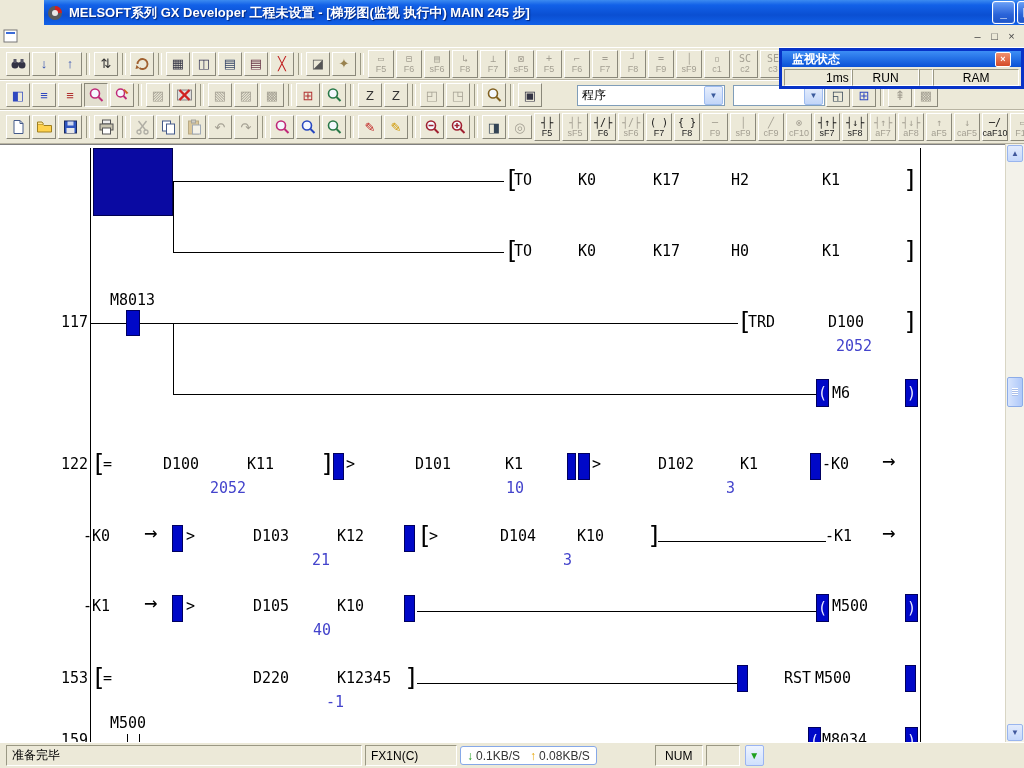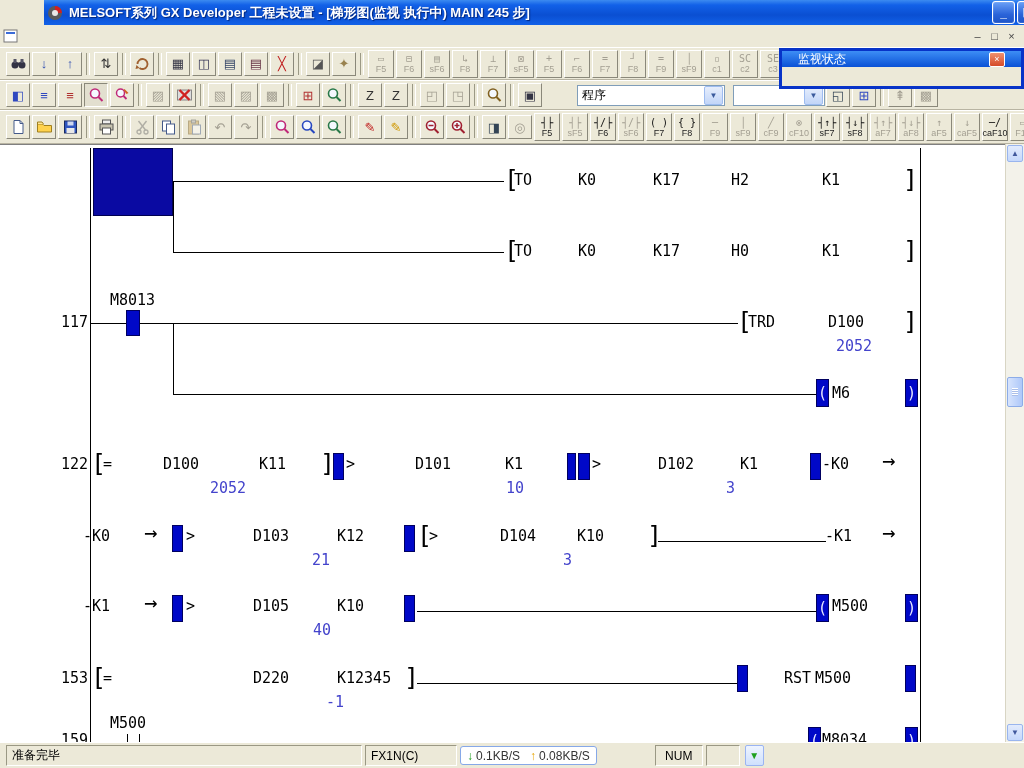--- a/index.html
+++ b/index.html
@@ -76,21 +76,21 @@
     font-size:8px;color:#40589c;box-sizing:border-box;}
   #sthumb{position:absolute;left:1px;width:16px;height:30px;background:linear-gradient(90deg,#d7e4fd,#aec8f9);
     border:1px solid #8cace8;border-radius:2px;box-sizing:border-box;}
   #sthumb:after{content:"";position:absolute;left:4px;right:4px;top:10px;height:8px;
     background:repeating-linear-gradient(180deg,#fff 0 1px,#aabee8 1px 2px);}
 
   
   #monwin{position:absolute;left:779px;top:48px;width:245px;height:41px;z-index:60;
     border:3px solid #0733c8;background:#ECE9D8;box-sizing:border-box;}
   #monwin .mtitle{height:16px;background:linear-gradient(180deg,#3d8ef5,#0a51d6);
-    display:flex;align-items:center;color:#fff;font-size:12px;font-weight:normal;padding:0 16px;}
+    display:flex;align-items:center;color:#fff;font-size:12px;font-weight:bold;padding:0 10px;}
   #monwin .mtitle .tx{flex:1;}
   #monwin .mclose{width:14px;height:13px;border:1px solid #fff;border-radius:2px;
     background:linear-gradient(180deg,#f0926f,#d44a28);color:#fff;font-size:9px;line-height:1;
     display:flex;align-items:center;justify-content:center;}
   #monwin .mbody{display:flex;align-items:center;padding:2px 2px;}
   .mcell{height:15px;border:1px solid;border-color:#9a9884 #fff #fff #9a9884;font-size:12px;
     display:flex;align-items:center;box-sizing:content-box;padding:0 2px;}
 
   
   #statusbar{position:absolute;left:0;top:742px;width:1024px;height:26px;background:#ECE9D8;
@@ -592,21 +592,21 @@
       <span class="tk" style="left: 748px; top: 169px;">TRD</span>
       <span class="tk" style="left: 828px; top: 169px;">D100</span>
       <span class="tk b" style="left: 903px; top: 164px;">]</span>
       <span class="tk v" style="left: 836px; top: 193px;">2052</span>
       <span class="tk" style="left: 832px; top: 240px;">M6</span>
       <span class="tk s" style="left: 56px; top: 311px;">122</span>
       <span class="tk b" style="left: 91px; top: 306px;">[</span>
       <span class="tk" style="left: 103px; top: 311px;">=</span>
       <span class="tk" style="left: 163px; top: 311px;">D100</span>
       <span class="tk v" style="left: 210px; top: 335px;">2052</span>
-      <span class="tk" style="left: 259px; top: 311px; text-align: right;">K11</span>
+      <span class="tk" style="left: 247px; top: 311px; text-align: right;">K11</span>
       <span class="tk b" style="left: 320px; top: 306px;">]</span>
       <span class="tk" style="left: 346px; top: 311px;">&gt;</span>
       <span class="tk" style="left: 415px; top: 311px;">D101</span>
       <span class="tk v" style="left: 506px; top: 335px;">10</span>
       <span class="tk" style="left: 505px; top: 311px;">K1</span>
       <span class="tk" style="left: 592px; top: 311px;">&gt;</span>
       <span class="tk" style="left: 658px; top: 311px;">D102</span>
       <span class="tk v" style="left: 726px; top: 335px;">3</span>
       <span class="tk" style="left: 740px; top: 311px;">K1</span>
       <span class="tk" style="left: 822px; top: 311px;">-K0</span>
@@ -650,20 +650,26 @@
     <div class="sbtn" style="top:1px">▲</div>
     <div id="sthumb" style="top:233px"></div>
     <div class="sbtn" style="bottom:1px">▼</div>
   </div>
 
   <div id="monwin">
     <div class="mtitle">
       <span class="tx">监视状态</span>
       <span class="mclose">×</span>
     </div>
+    <div class="mbody">
+      <span class="mcell" style="width:62px;justify-content:flex-end">1ms</span>
+      <span class="mcell" style="width:62px;justify-content:center">RUN</span>
+      <span class="mcell" style="width:8px"></span>
+      <span class="mcell" style="width:80px;justify-content:center">RAM</span>
+    </div>
   </div>
 
   <div id="statusbar">
     <span class="spanel" style="width:344px">准备完毕</span>
     <span class="spanel" style="width:80px">FX1N(C)</span>
     <span id="kbs">
       <span class="dn">↓</span>
       <span>0.1KB/S</span>
       <span class="up">↑</span>
       <span>0.08KB/S</span>

